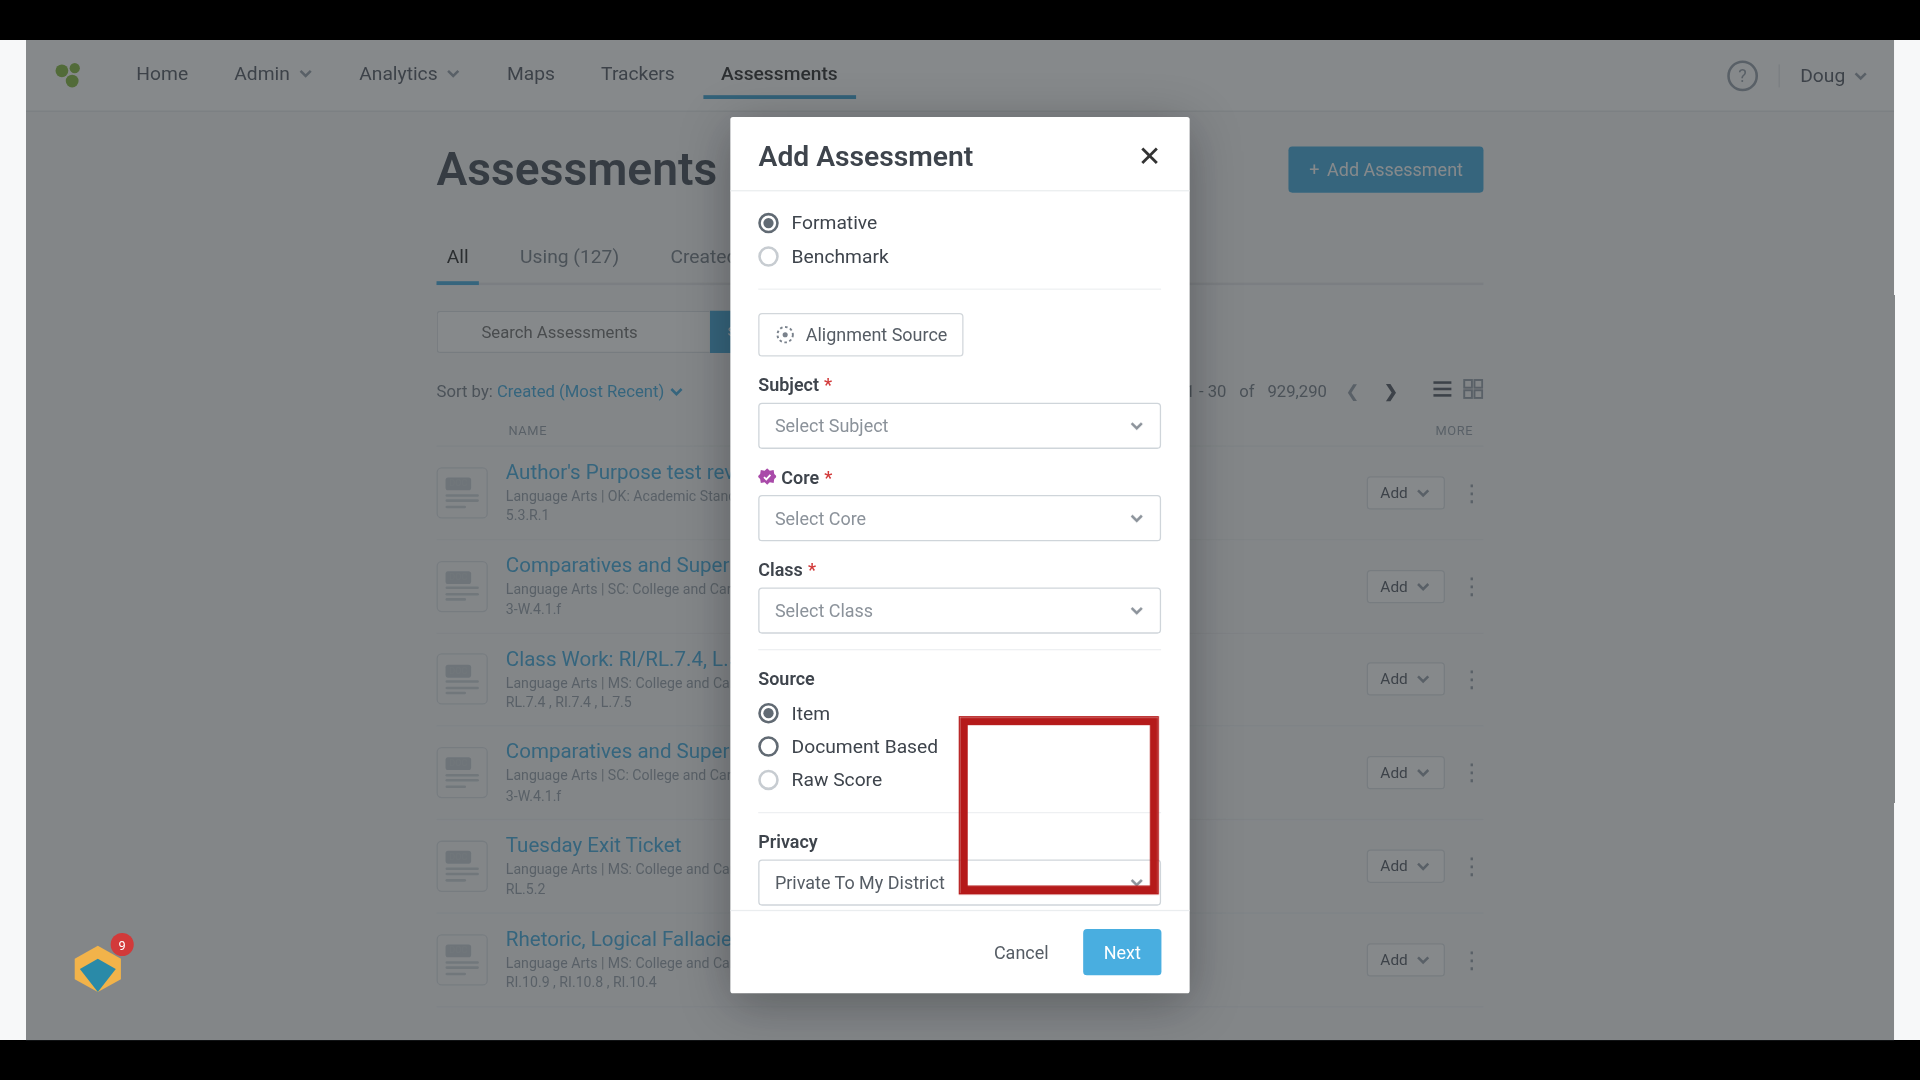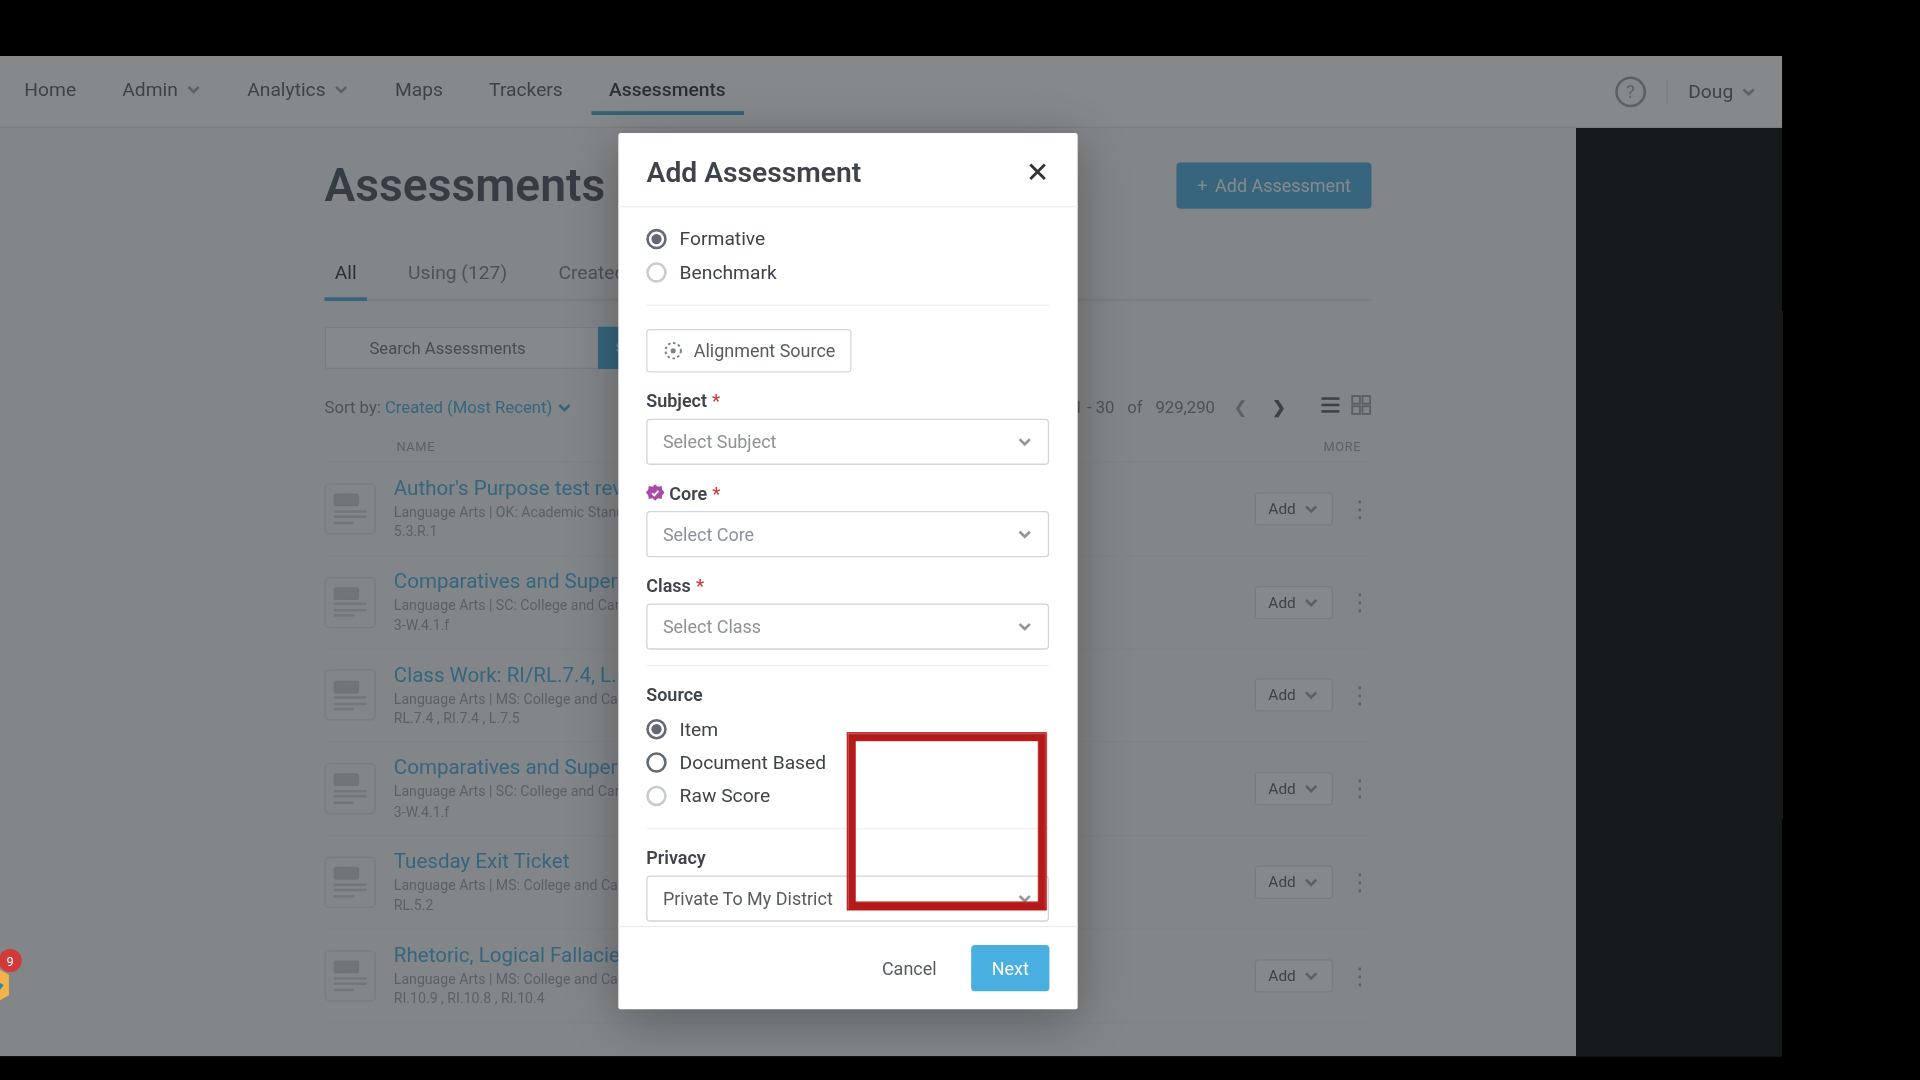--- a/index.html
+++ b/index.html
@@ -1,19 +1,19 @@
 <!DOCTYPE html>
 <html><head>
 <meta charset="utf-8">
 <style>
 * { margin:0; padding:0; box-sizing:border-box; font-family:-apple-system,BlinkMacSystemFont,'Segoe UI',Roboto,sans-serif; }
 body { background:#000; width:1920px; height:1080px; overflow:hidden; }
 .letterbox-top,.letterbox-bottom { background:#000; width:100%; height:40px; position:absolute; left:0; }
 .letterbox-top{ top:0 } .letterbox-bottom{ bottom:0 }
-.app { position:absolute; top:40px; left:0; width:1576px; height:1000px; background:#f7f8f9; display:flex; justify-content:flex-end;margin-top:16px; }
+.app { position:absolute; top:40px; left:0; width:1920px; height:1000px; background:#f7f8f9; display:flex; justify-content:center; }
 .scaled { width:1456px; height:780px; transform-origin:top center; transform:scale(1.283); position:relative; }
 
 .topnav { height:56px; background:#fff; border-bottom:1px solid #e5e7ea; display:flex; align-items:center; padding:0 20px; position:relative; }
 .logo { width:28px; height:28px; margin-right:24px; position:relative; }
 .logo svg circle { fill:#89bc45; }
 .nav-items { display:flex; gap:8px; }
 .nav-item { padding:8px 14px; color:#595f69; font-size:15px; cursor:pointer; display:flex; align-items:center; gap:6px; border-bottom:3px solid transparent; }
 .nav-item.active { border-bottom-color:#43a6d7; color:#333; font-weight:500; }
 .nav-spacer { flex:1; }
 .help-icon { width:24px; height:24px; border:2px solid #9aa3ad; border-radius:50%; display:flex; align-items:center; justify-content:center; color:#9aa3ad; font-size:14px; margin-right:16px; }

